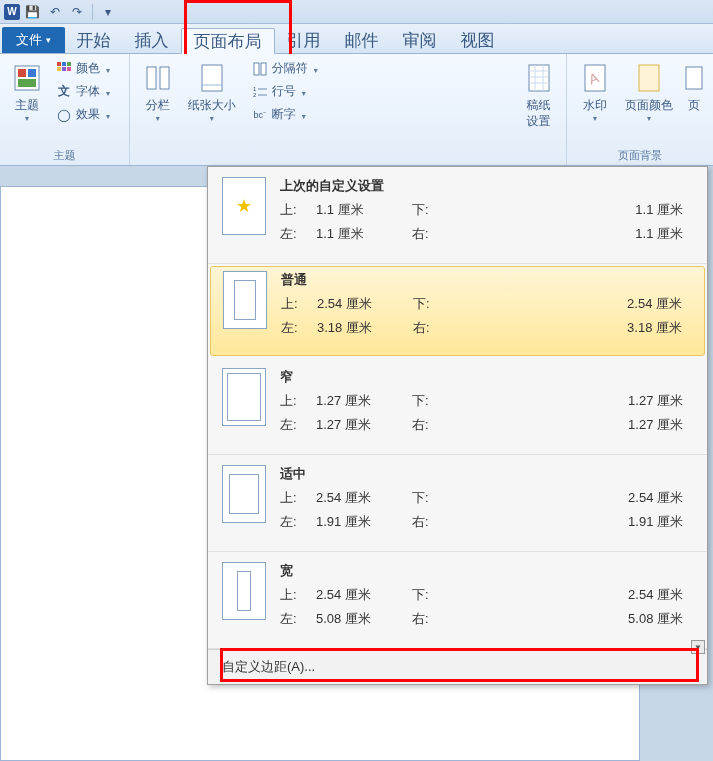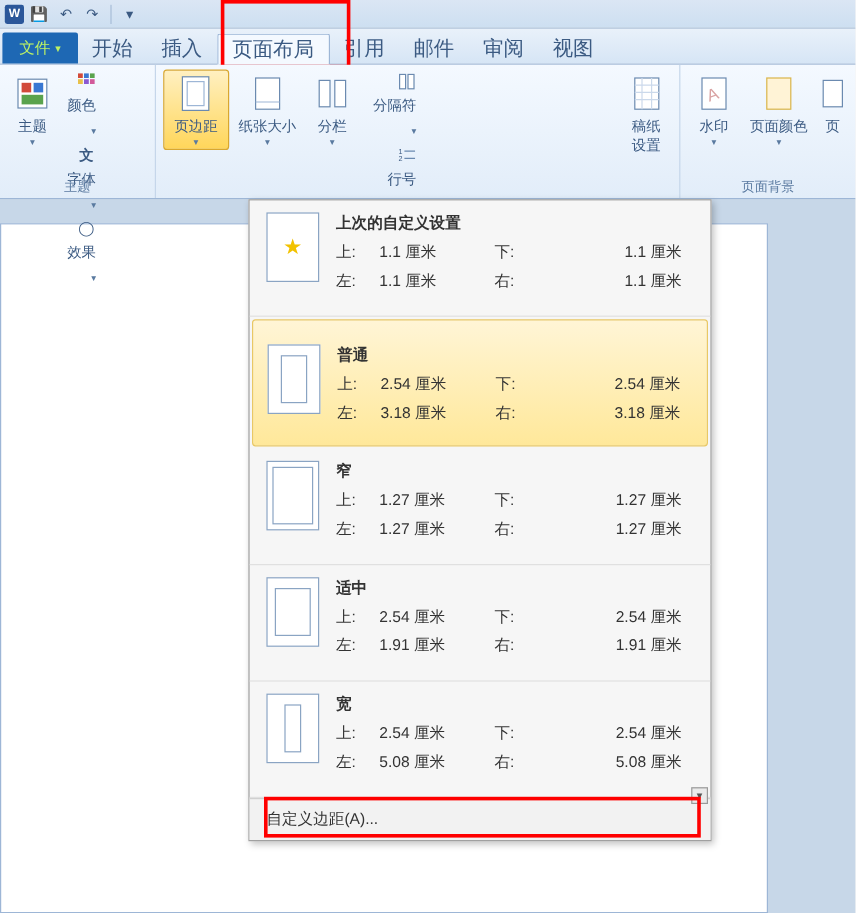--- a/index.html
+++ b/index.html
@@ -4,45 +4,45 @@
 <style>
   * { box-sizing: border-box; margin: 0; padding: 0; font-family: "Microsoft YaHei", SimSun, sans-serif; }
   body { background: #f0f0f0; width: 713px; height: 761px; overflow: hidden; position: relative; }
 
   .titlebar { height: 24px; background: linear-gradient(#dbe6f4,#cddff1); display: flex; align-items: center; padding: 0 4px; gap: 4px; border-bottom: 1px solid #a7bdd8; }
   .word-icon { width: 16px; height: 16px; background: #2b579a; color: #fff; display: flex; align-items: center; justify-content: center; font-size: 10px; font-weight: bold; border-radius: 2px; }
   .qat-btn { width: 18px; height: 18px; display: flex; align-items: center; justify-content: center; color: #3b5a82; font-size: 12px; }
   .qat-sep { width: 1px; height: 16px; background: #a7bdd8; margin: 0 2px; }
 
   .tabs { height: 30px; background: linear-gradient(#e9f1fa,#d6e5f5); display: flex; align-items: flex-end; border-bottom: 1px solid #9db6d6; position: relative; }
-  .file-tab { background: #1e68b4; color: #bef264; height: 26px; padding: 0 14px; display: flex; align-items: center; font-size: 13px; gap: 4px; border-radius: 2px 2px 0 0; margin-left: 2px; }
+  .file-tab { background: #1e68b4; color: #ffffff; height: 26px; padding: 0 14px; display: flex; align-items: center; font-size: 13px; gap: 4px; border-radius: 2px 2px 0 0; margin-left: 2px; }
   .file-tab::after { content: "▾"; font-size: 9px; }
   .tab { height: 26px; padding: 0 12px; display: flex; align-items: center; font-size: 17px; color: #3b5a82; cursor: default; }
   .tab.active { background: #f4f9ff; border: 1px solid #9db6d6; border-bottom: 1px solid #f4f9ff; border-radius: 2px 2px 0 0; margin-bottom: -1px; }
   .tab-highlight { position: absolute; border: 3px solid #ff0000; width: 108px; height: 57px; top: -24px; left: 184px; pointer-events: none; }
 
   .ribbon { height: 112px; background: linear-gradient(#f4f9ff,#e2edf9); border-bottom: 1px solid #9db6d6; display: flex; position: relative; }
   .group { border-right: 1px solid #c5d6ea; padding: 4px 6px 0 6px; display: flex; flex-direction: column; position: relative; }
   .group-label { position: absolute; bottom: 2px; left: 0; right: 0; text-align: center; font-size: 11px; color: #5a7aa0; }
   .group-body { flex: 1; display: flex; align-items: flex-start; gap: 4px; }
 
   .bigbtn { display: flex; flex-direction: column; align-items: center; width: 56px; padding-top: 4px; font-size: 12px; color: #3b5a82; text-align: center; line-height: 1.3; }
   .bigbtn .ic { width: 32px; height: 32px; margin-bottom: 4px; display: flex; align-items: center; justify-content: center; font-size: 22px; }
   .bigbtn .dd::after { content: "▾"; font-size: 8px; display: block; color: #5a7aa0; }
   .bigbtn.active { background: linear-gradient(#fff0c1,#ffd65a); border: 1px solid #d9a72e; border-radius: 3px; padding-top: 3px; width: 55px; }
 
   .smallbtns { display: flex; flex-direction: column; gap: 2px; }
-  .smallbtn { display: flex; align-items: flex-end; gap: 4px; font-size: 12px; color: #3b5a82; padding: 2px 4px; flex-direction: column; }
+  .smallbtn { display: flex; align-items: center; gap: 4px; font-size: 12px; color: #3b5a82; padding: 2px 4px; }
   .smallbtn .ic { width: 16px; height: 16px; display: inline-flex; align-items: center; justify-content: center; font-size: 12px; }
   .smallbtn .dd::after { content: "▾"; font-size: 8px; margin-left: 2px; color: #5a7aa0; }
 
   
-  .margins-panel { position: absolute; left: 207px; top: 166px; width: 386px; background: #f6f6f6; border: 1px solid #a0a0a0; box-shadow: 2px 2px 6px rgba(0,0,0,0.25); }
+  .margins-panel { position: absolute; left: 207px; top: 166px; width: 501px; background: #f6f6f6; border: 1px solid #a0a0a0; box-shadow: 2px 2px 6px rgba(0,0,0,0.25); }
   .moption { display: flex; padding: 10px 14px 14px 14px; gap: 14px; border-bottom: 1px solid #e0e0e0; }
-  .moption.selected { background: linear-gradient(#fff5d6,#ffe89a); border: 1px solid #e9c864; margin: 2px; border-radius: 3px; padding: 20px 12px 12px 12px; }
+  .moption.selected { background: linear-gradient(#fff5d6,#ffe89a); border: 1px solid #e9c864; margin: 2px; border-radius: 3px; padding: 4px 12px 12px 12px; }
   .moption.selected + .moption { border-top: none; }
   .mthumb { width: 44px; height: 58px; background: #fff; border: 1px solid #8aa4c3; position: relative; flex-shrink: 0; }
   .mthumb::before, .mthumb::after { content: ""; position: absolute; background: #bcd0e8; }
   .mthumb.star::after { content: "★"; background: none; color: #f2c200; font-size: 18px; left: 50%; top: 50%; transform: translate(-50%,-50%); }
   .mthumb .inner { position: absolute; border: 1px solid #8aa4c3; }
   .mdata { flex: 1; font-size: 13px; color: #333; }
   .mtitle { font-weight: bold; margin-bottom: 6px; }
   .mrow { display: flex; margin-bottom: 6px; }
   .mcell-lbl { width: 36px; }
   .mcell-val { width: 96px; }
@@ -124,48 +124,38 @@
           <span>效果</span>
             <span class="dd"></span>
         </div>
       </div>
     </div>
     <div class="group-label">主题</div>
   </div>
 
   <div class="group" style="width:388px;border-right:none">
     <div class="group-body">
-      <div class="bigbtn active">
-        <span class="ic">
-          <svg width="28" height="32">
-              <rect x="3" y="2" width="22" height="28" fill="#fff" stroke="#6b8ab0"></rect>
-              <rect x="7" y="6" width="14" height="20" fill="none" stroke="#9db6d6"></rect>
-            </svg>
-        </span>
-        <span>页边距</span>
+      <div class="bigbtn" style="width:44px">
+        <span class="ic">
+          <svg width="26" height="26">
+              <rect x="2" y="2" width="9" height="22" fill="#fff" stroke="#6b8ab0"></rect>
+              <rect x="15" y="2" width="9" height="22" fill="#fff" stroke="#6b8ab0"></rect>
+            </svg>
+        </span>
+        <span>分栏</span>
         <span class="dd"></span>
       </div>
       <div class="bigbtn">
         <span class="ic">
           <svg width="26" height="30">
               <rect x="3" y="2" width="20" height="26" fill="#fff" stroke="#6b8ab0"></rect>
               <line x1="3" y1="22" x2="23" y2="22" stroke="#9db6d6"></line>
             </svg>
         </span>
         <span>纸张大小</span>
-        <span class="dd"></span>
-      </div>
-      <div class="bigbtn" style="width:44px">
-        <span class="ic">
-          <svg width="26" height="26">
-              <rect x="2" y="2" width="9" height="22" fill="#fff" stroke="#6b8ab0"></rect>
-              <rect x="15" y="2" width="9" height="22" fill="#fff" stroke="#6b8ab0"></rect>
-            </svg>
-        </span>
-        <span>分栏</span>
         <span class="dd"></span>
       </div>
       <div class="smallbtns" style="margin-left:4px">
         <div class="smallbtn">
           <span class="ic">
             <svg width="14" height="14">
                 <rect x="1" y="1" width="5" height="12" fill="#fff" stroke="#6b8ab0"></rect>
                 <rect x="8" y="1" width="5" height="12" fill="#fff" stroke="#6b8ab0"></rect>
               </svg>
           </span>

